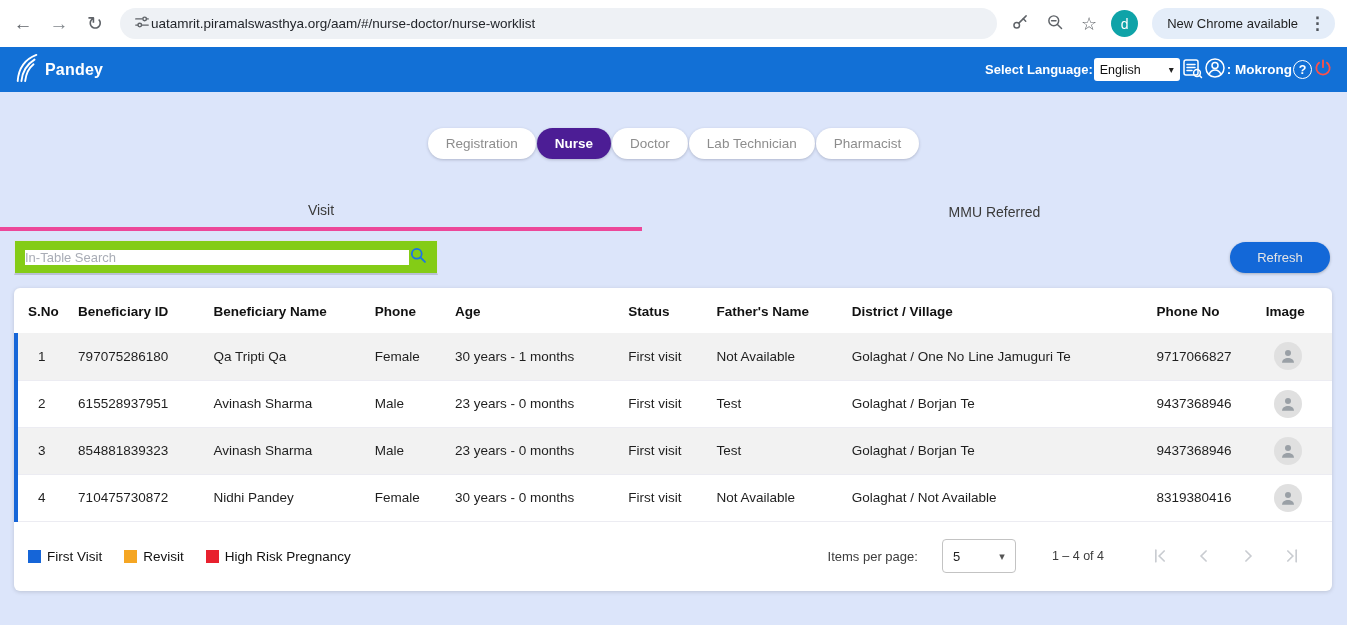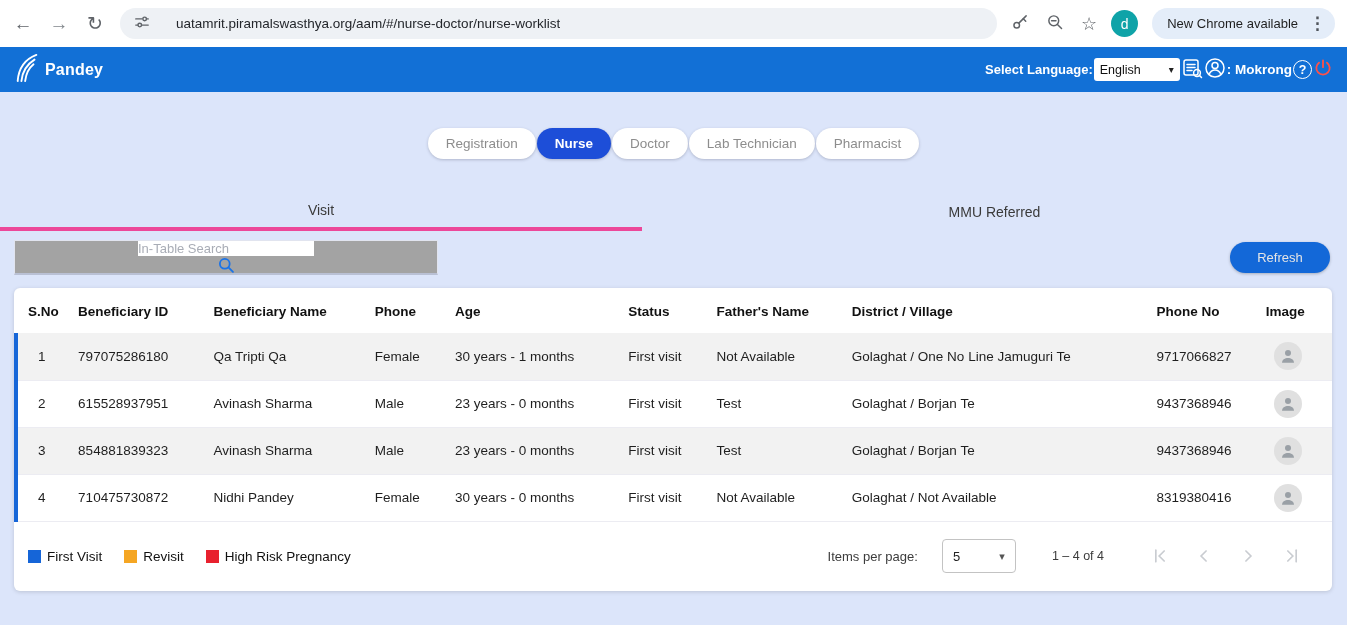--- a/index.html
+++ b/index.html
@@ -13,21 +13,21 @@
   
   .browser {
     height: 47px; background: #ffffff;
     display: flex; align-items: center; gap: 14px;
     padding: 0 12px;
   }
   .nav-ico { font-size: 19px; color: #5f6368; width: 22px; text-align: center; cursor: pointer; user-select: none; }
   .nav-ico.fwd { color: #80868b; }
   .urlbar {
     flex: 1; height: 31px; background: #eef1f5; border-radius: 16px;
-    display: flex; align-items: center; gap: 26px; padding: 0 14px;
+    display: flex; align-items: center; gap: 1px; padding: 0 14px;
     font-size: 13.5px; color: #23262b; min-width: 0;
   }
   .urlbar .url-text { white-space: nowrap; overflow: hidden; }
   .addr-icons { display: flex; align-items: center; gap: 17px; color: #5f6368; }
   .star { font-size: 18px; line-height: 1; }
   .profile-dot {
     width: 27px; height: 27px; border-radius: 50%; background: #0fa3a8;
     color: #fff; font-size: 14px; display: flex; align-items: center; justify-content: center;
   }
   .chip {
@@ -60,35 +60,35 @@
   .user-name { font-weight: bold; font-size: 13.5px; }
 
   
   .content { height: 533px; }
 
   .pills { display: flex; justify-content: center; gap: 1px; padding-top: 36px; }
   .pill {
     background: #fff; color: #8d8d8d; border-radius: 19px; padding: 8px 18px;
     font-size: 13.5px; box-shadow: 0 1px 3px rgba(60,64,90,.28); cursor: pointer;
   }
-  .pill.active { background: #1d4ed8; color: #fff; font-weight: bold; }
+  .pill.active { background: #4c1d95; color: #fff; font-weight: bold; }
 
   .vtabs { display: flex; margin-top: 34px; }
   .vtab {
     height: 38px; display: flex; align-items: center; justify-content: center;
     font-size: 14px; color: #3a3a3a; cursor: pointer;
   }
   .vtab.visit { width: 642px; border-bottom: 4px solid #ec4899; }
   .vtab.mmu { flex: 1; }
 
   .toolbar { position: relative; margin-top: 9px; height: 35px; }
   .searchbox {
     position: absolute; left: 14px; top: 0; width: 424px; height: 35px;
-    background: #a3a3a3; border: 1px solid #e1e4ef; border-bottom: 2px solid #b9c0d4;
-    display: flex; align-items: center; padding: 0 10px; flex-direction: column;
+    background: #84cc16; border: 1px solid #e1e4ef; border-bottom: 2px solid #b9c0d4;
+    display: flex; align-items: center; padding: 0 10px;
   }
   .searchbox input {
     border: none; outline: none; flex: 1; font-size: 13px;
     font-family: "Liberation Sans", sans-serif; color: #333;
   }
   .searchbox input::placeholder { color: #a9adb6; }
   .refresh {
     position: absolute; right: 17px; top: 2px; width: 100px; height: 31px;
     background: #1368d8; color: #e5e5e5; border: none; border-radius: 17px;
     font-size: 13px; font-weight: normal; font-family: "Liberation Sans", sans-serif;

